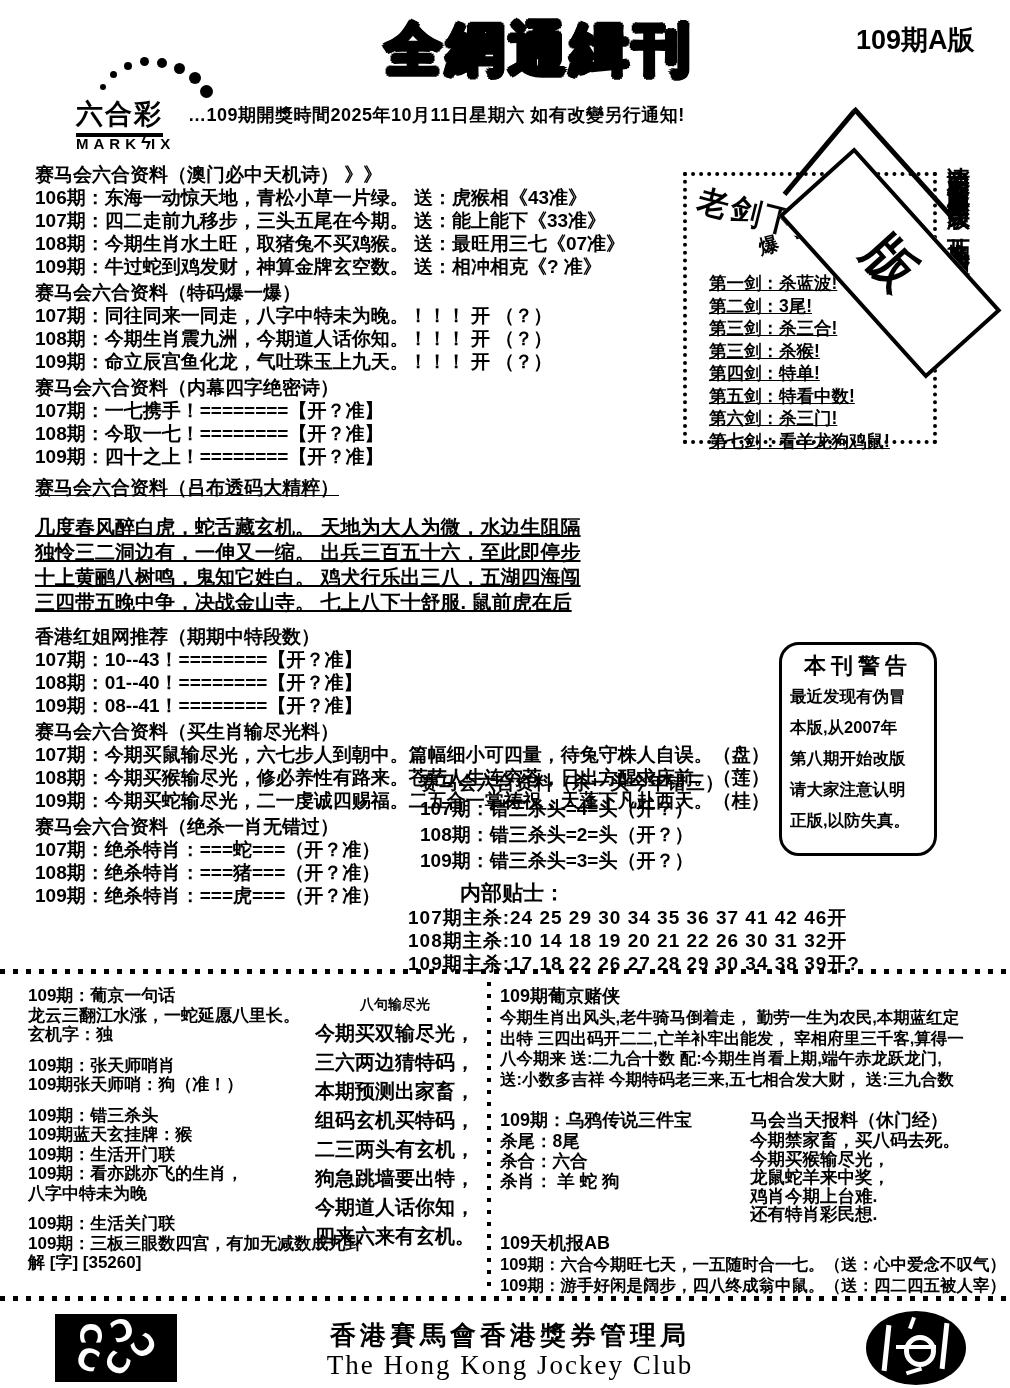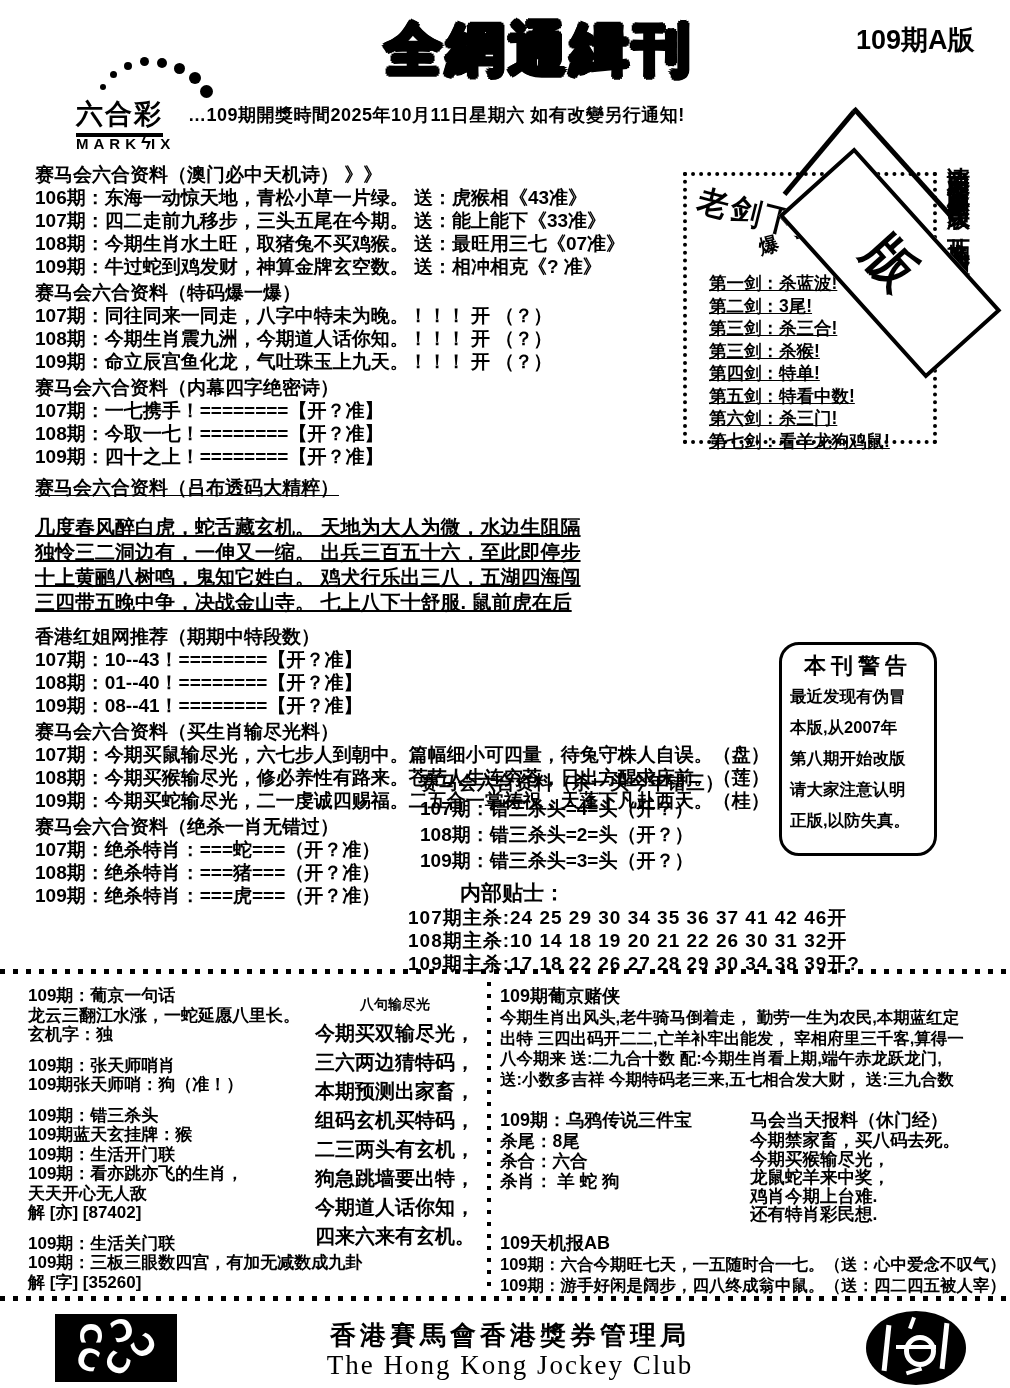--- a/index.html
+++ b/index.html
@@ -251,22 +251,21 @@
       </div>
     <div class="blk">
         <div class="row">109期：张天师哨肖</div>
         <div class="row">109期张天师哨：狗（准！）</div>
       </div>
     <div class="blk">
         <div class="row">109期：错三杀头</div>
         <div class="row">109期蓝天玄挂牌：猴</div>
         <div class="row">109期：生活开门联</div>
         <div class="row">109期：看亦跳亦飞的生肖，</div>
-        <div class="row">天天开心无人敌</div>
-        <div class="row">解 [亦] [87402]</div>
+        <div class="row">八字中特未为晚</div>
       </div>
     <div class="blk">
         <div class="row">109期：生活关门联</div>
         <div class="row">109期：三板三眼数四宫，有加无减数成九卦</div>
         <div class="row">解 [字] [35260]</div>
       </div>
   </div>
 
   <div class="bm">
     <div class="hd">八句输尽光</div>

